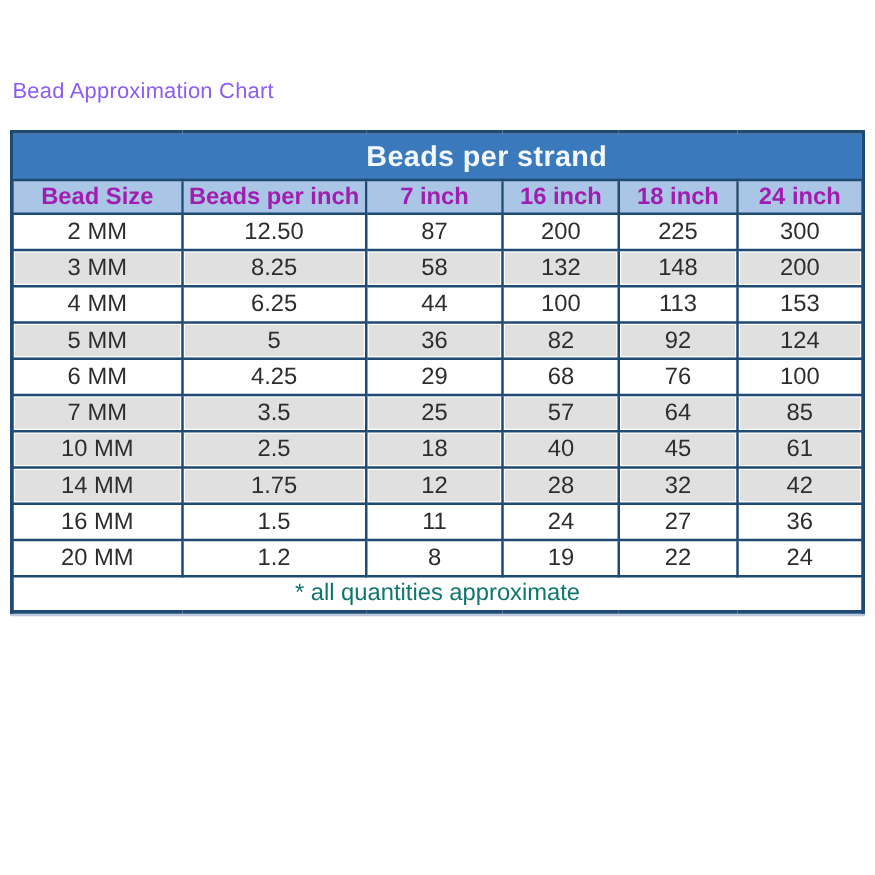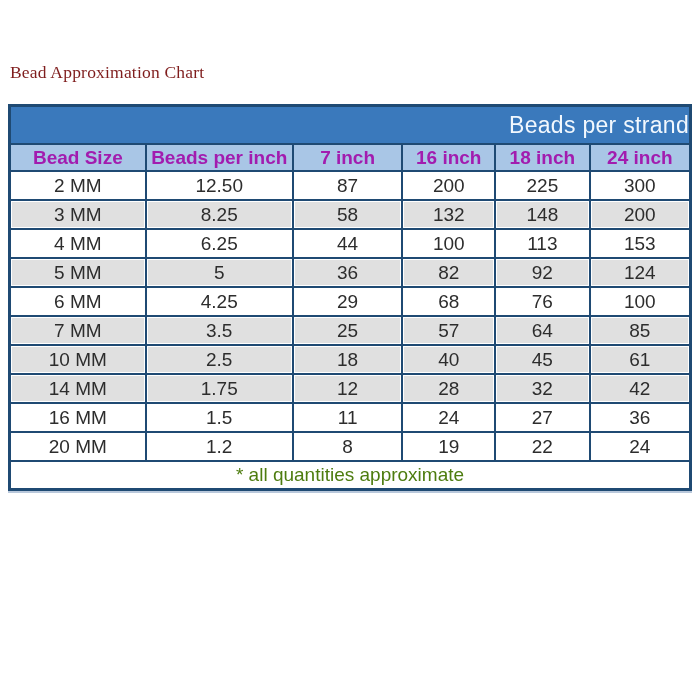--- a/index.html
+++ b/index.html
@@ -18,22 +18,21 @@
     background: #ffffff;
   }
   .chart-title {
     position: absolute;
     left: 10px;
     top: 62px;
     margin: 0;
     font-size: 17.5px;
     font-weight: 400;
     letter-spacing: 0.2px;
-    color: #7f1d1d;
-    font-family: Liberation Serif, serif;
+    color: #8b5cf6;
   }
   table.bead-table {
     position: absolute;
     left: 8px;
     top: 104px;
     width: 684px;
     table-layout: fixed;
     border-collapse: collapse;
     border: 3px solid var(--border-navy, #1F4A73);
     box-shadow: 0 2px 0 #b9c8db;
@@ -47,23 +46,23 @@
     overflow: hidden;
     white-space: nowrap;
   }
   
   tr.strand-row th {
     height: 36px;
     background: var(--header-blue, #3A79BC);
   }
   .strand-label {
     margin-left: 41.6%;            
-    text-align: right;
+    text-align: left;
     font-size: 23px;
-    font-weight: 400;
+    font-weight: 700;
     color: #F2F8FE;
     letter-spacing: 0.3px;
   }
   
   tr.colhead-row th {
     height: 25px;
     background: var(--subheader-blue, #A9C6E6);
     color: #a21caf;
     font-weight: 700;
     font-size: 19px;
@@ -76,21 +75,21 @@
     background: #ffffff;
     box-shadow: inset 0 0 0 1px #ffffff;  
   }
   tbody tr.alt td {
     background: var(--row-alt-gray, #E0E0E0);
   }
   
   tfoot td {
     height: 26px;
     font-size: 19px;
-    color: #4d7c0f;
+    color: #0f766e;
     background: #ffffff;
     box-shadow: inset 0 0 0 1px #ffffff;
   }
 </style>
 </head>
 <body>
 
 <div class="page">
 
   <h1 class="chart-title">Bead Approximation Chart</h1>

